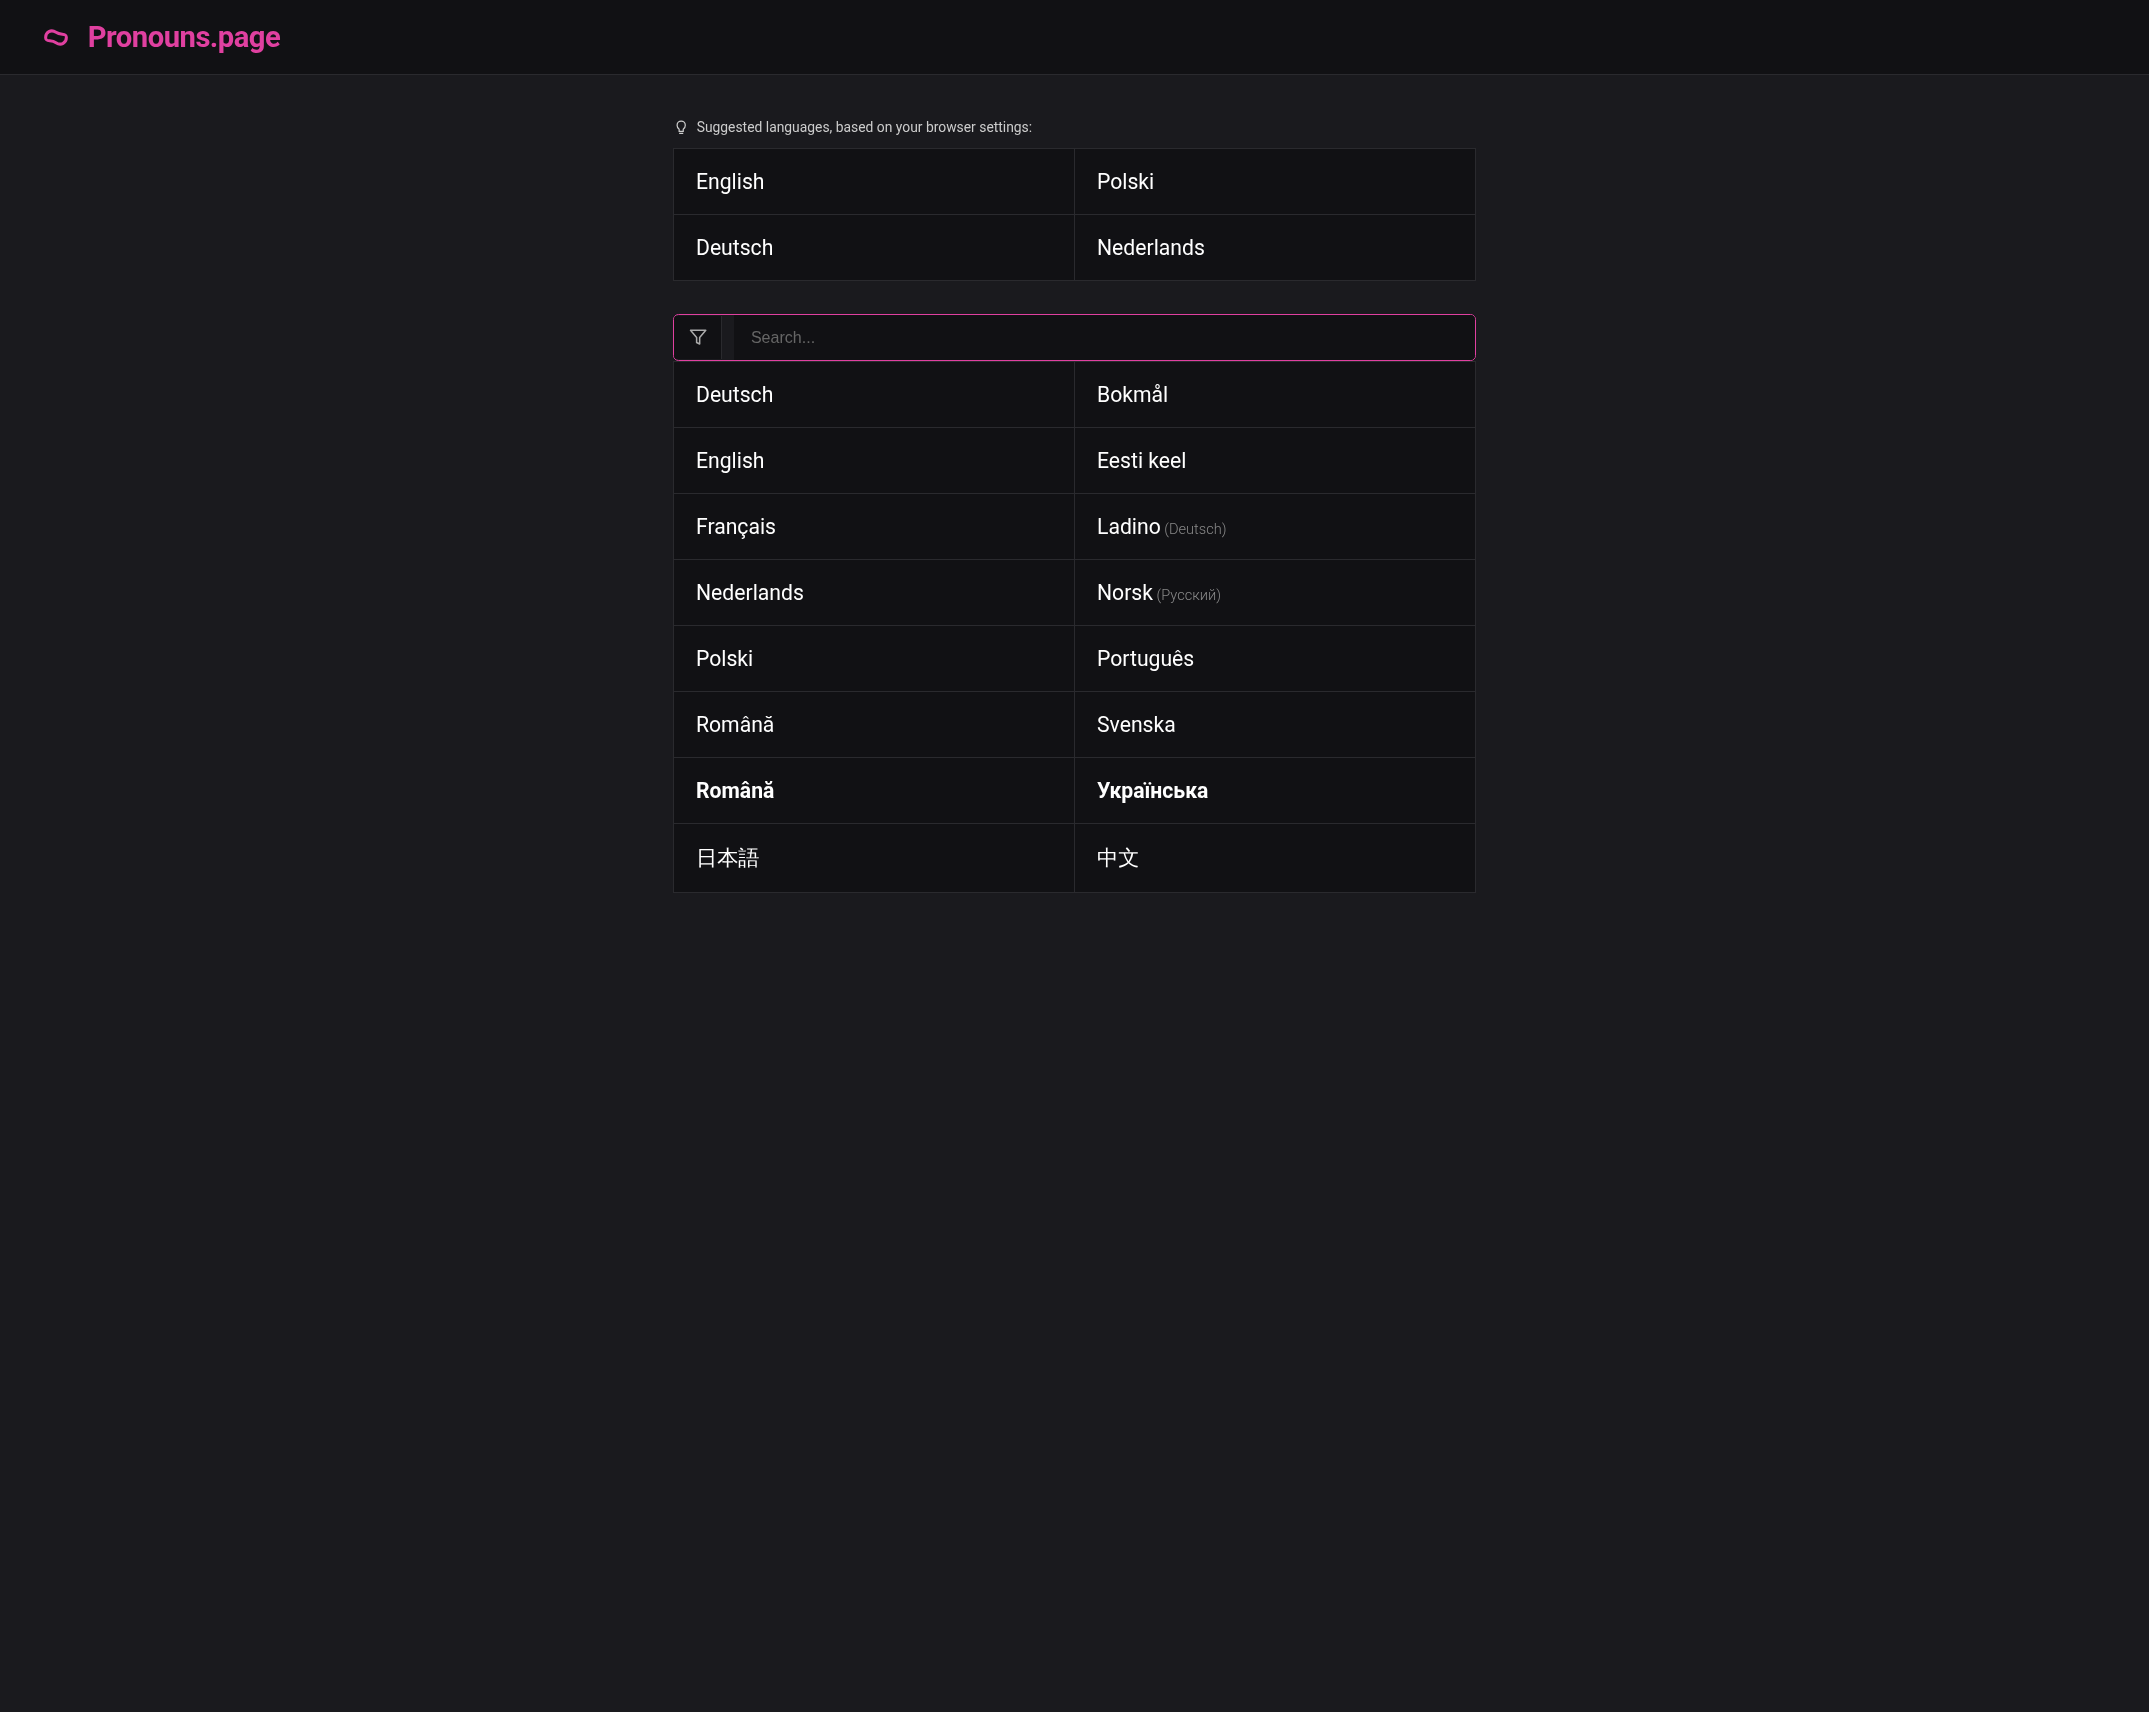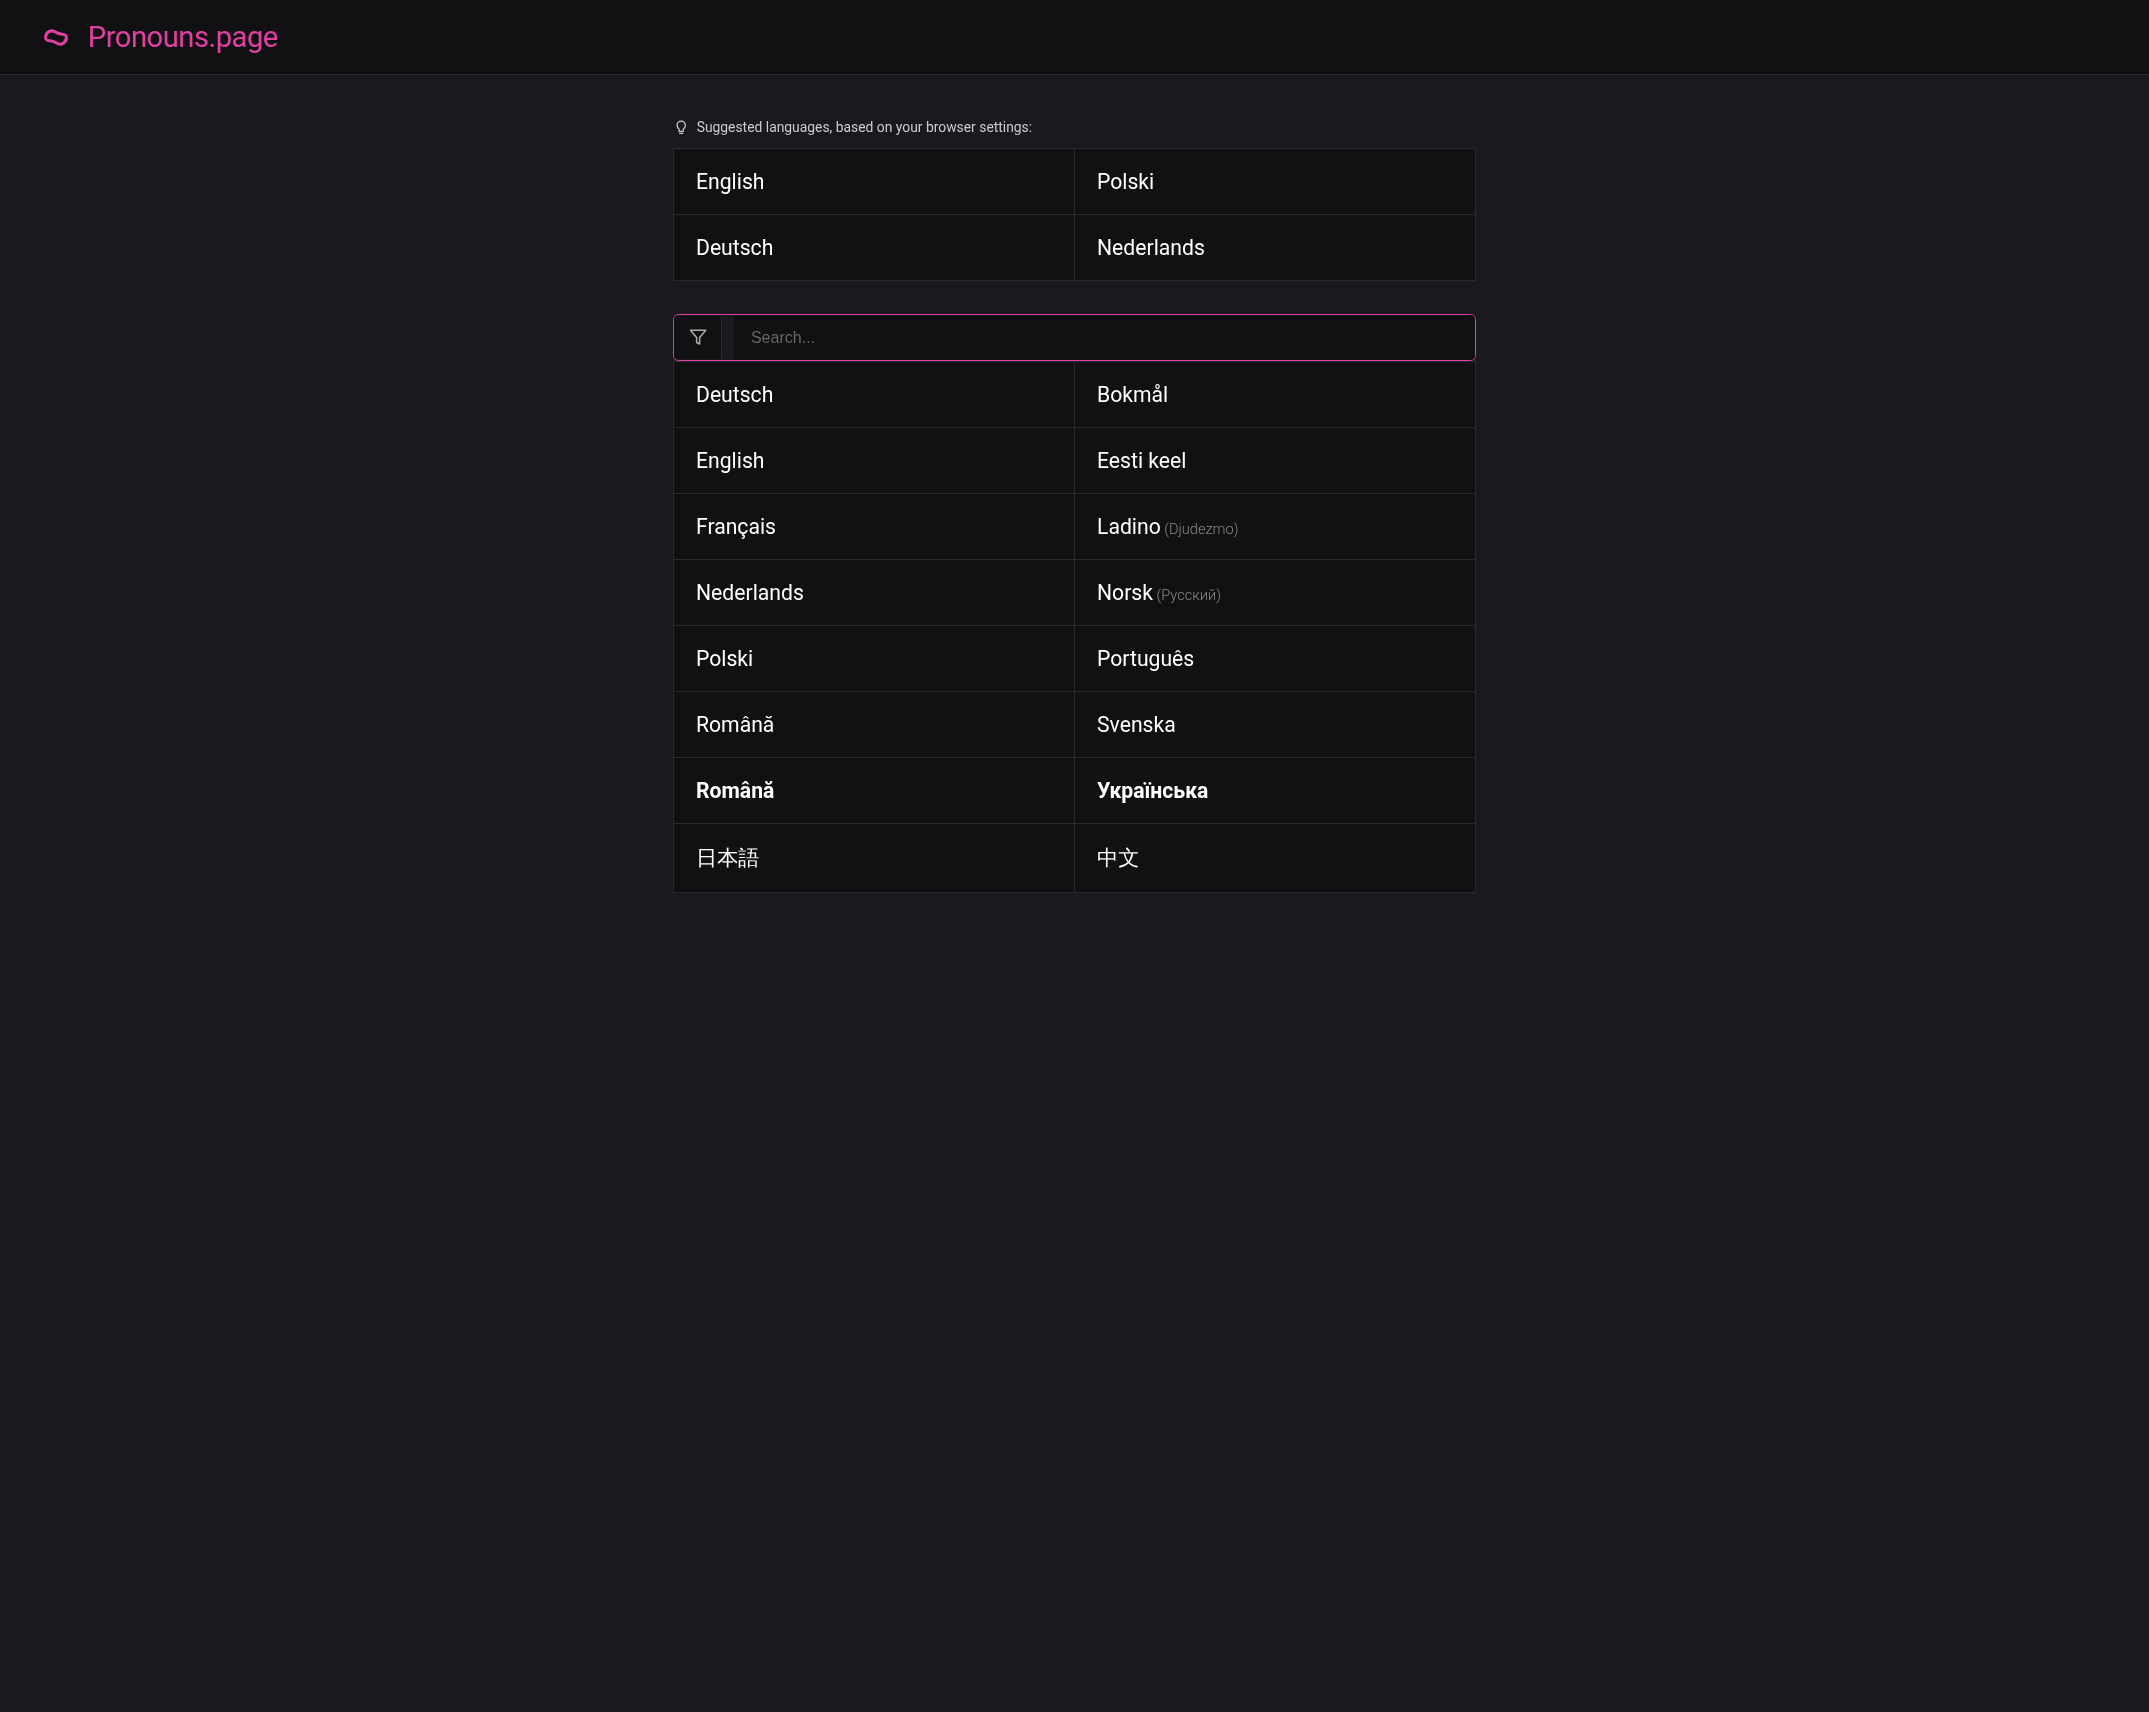--- a/index.html
+++ b/index.html
@@ -30,21 +30,21 @@
       align-items: center;
     }
 
     .logo-icon svg {
       width: 38px;
       height: 29px;
     }
 
     .logo-title {
       font-size: 2rem;
-      font-weight: 400;
+      font-weight: 700;
       color: #e040a0;
       letter-spacing: -0.5px;
     }
 
     .main-content {
       max-width: 877px;
       margin: 0 auto;
       padding: 44px 37px 37px;
     }
 
@@ -205,21 +205,21 @@
     <tr>
           <td>Deutsch</td>
           <td>Bokmål</td>
         </tr>
         <tr>
           <td>English</td>
           <td>Eesti keel</td>
         </tr>
         <tr>
           <td>Français</td>
-          <td>Ladino<span class="lang-sub"> (Djudezmo)</span></td>
+          <td>Ladino<span class="lang-sub"> (Deutsch)</span></td>
         </tr>
         <tr>
           <td>Nederlands</td>
           <td>Norsk<span class="lang-sub"> (Русский)</span></td>
         </tr>
         <tr>
           <td>Polski</td>
           <td>Português</td>
         </tr>
         <tr>

